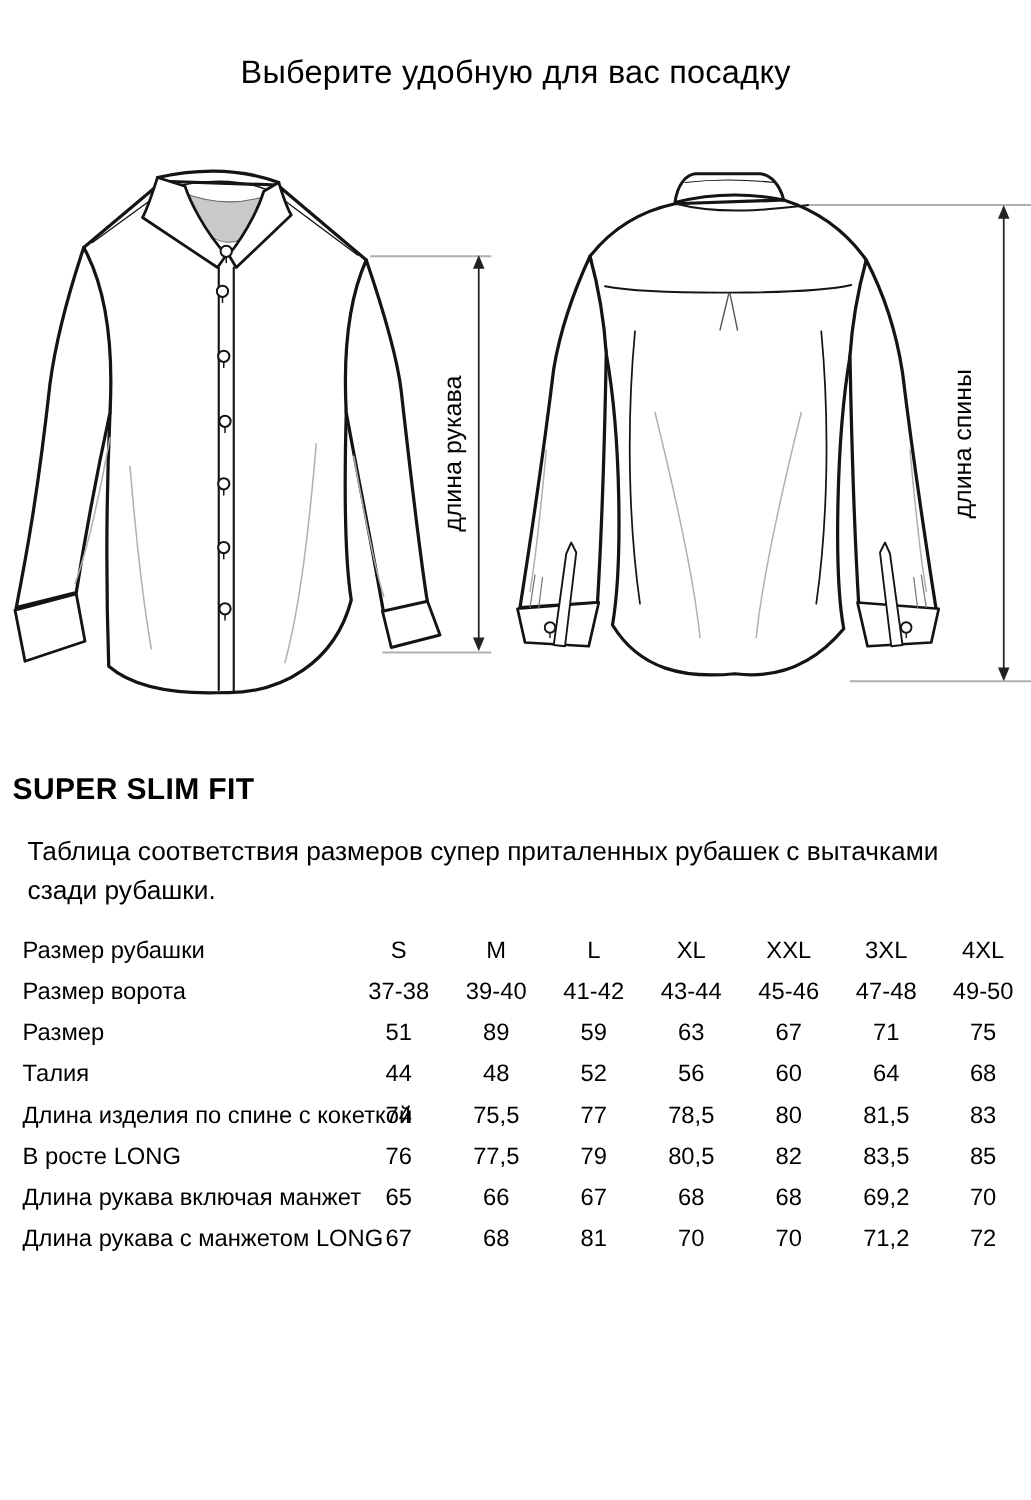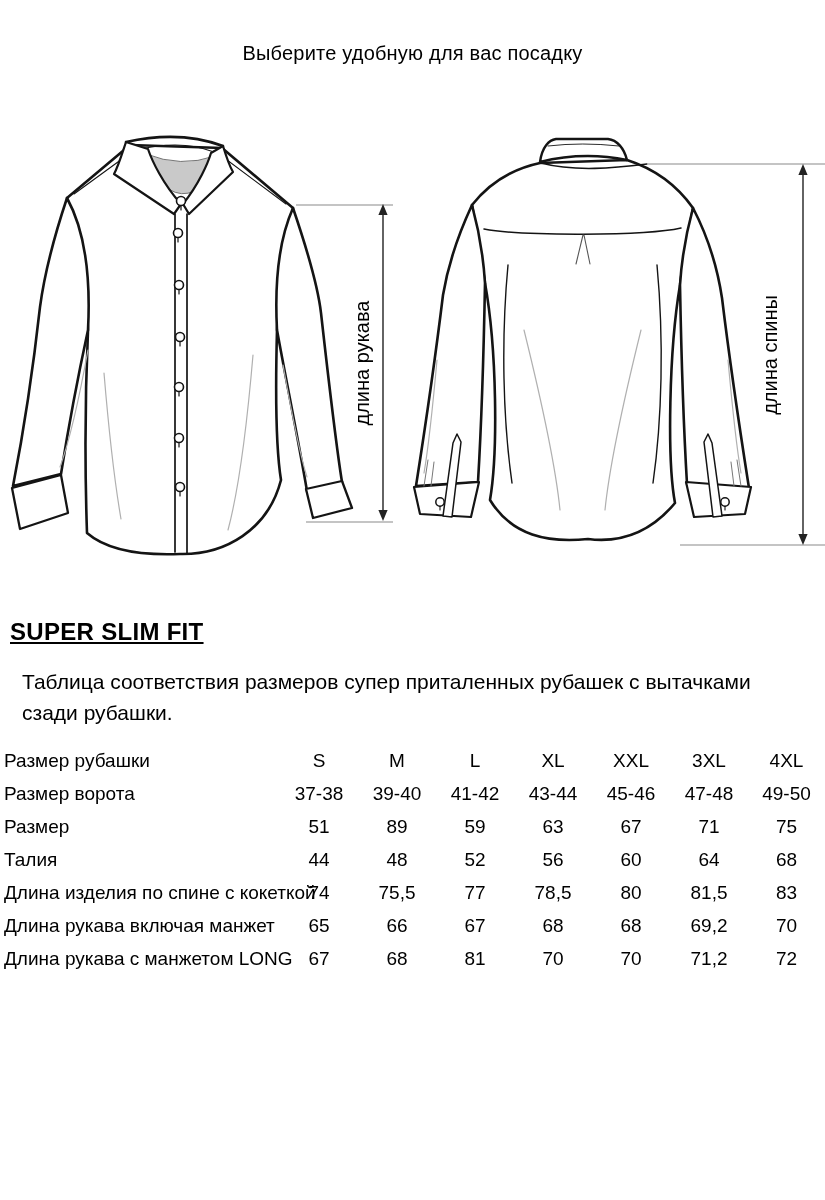--- a/index.html
+++ b/index.html
@@ -3,42 +3,42 @@
 <meta charset="utf-8">
 <style>
   html,body { margin:0; padding:0; background:#fff; }
   .page {
     position:relative; width:825px; height:1200px; background:#fff;
     font-family:"Liberation Sans", sans-serif; color:#000; overflow:hidden;
   }
   .title {
     position:absolute; top:42px; left:0; width:100%;
     margin:0; text-align:center;
-    font-size:20px; font-weight:400; letter-spacing:0.2px;
+    font-size:26px; font-weight:400; letter-spacing:0.2px;
   }
   .illustration { position:absolute; top:115px; left:0; width:825px; height:470px; }
   .measure-label { font-size:20px; fill:#000; font-family:"Liberation Sans",sans-serif; }
   .section-heading {
     position:absolute; top:618px; left:10px; margin:0;
-    font-size:24px; font-weight:700; letter-spacing:0.3px;text-decoration:underline;
+    font-size:24px; font-weight:700; letter-spacing:0.3px;
   }
   .section-desc {
     position:absolute; top:654px; left:10px; width:790px; margin:12px;
     font-size:21px; line-height:31px; font-weight:400;
   }
   .size-table {
     position:absolute; top:744px; left:0; width:825px;
     border-collapse:collapse; table-layout:fixed;
     font-size:19px;
   }
   .size-table td {
     height:33px; padding:0; text-align:center; vertical-align:middle;
     white-space:nowrap; overflow:visible;
   }
-  .size-table td.row-label { text-align:left; padding-left:4px; }
+  .size-table td.row-label { text-align:left; padding-left:18px; }
 </style>
 </head>
 <body>
 
 <div class="page">
 
   <h1 class="title">Выберите удобную для вас посадку</h1>
 
   <svg class="illustration" viewBox="0 0 825 470">
 
@@ -229,20 +229,30 @@
           <td class="row-label">Длина изделия по спине с кокеткой</td>
           <td>74</td>
           <td>75,5</td>
           <td>77</td>
           <td>78,5</td>
           <td>80</td>
           <td>81,5</td>
           <td>83</td>
         </tr>
         <tr>
+          <td class="row-label">В росте LONG</td>
+          <td>76</td>
+          <td>77,5</td>
+          <td>79</td>
+          <td>80,5</td>
+          <td>82</td>
+          <td>83,5</td>
+          <td>85</td>
+        </tr>
+        <tr>
           <td class="row-label">Длина рукава включая манжет</td>
           <td>65</td>
           <td>66</td>
           <td>67</td>
           <td>68</td>
           <td>68</td>
           <td>69,2</td>
           <td>70</td>
         </tr>
         <tr>

